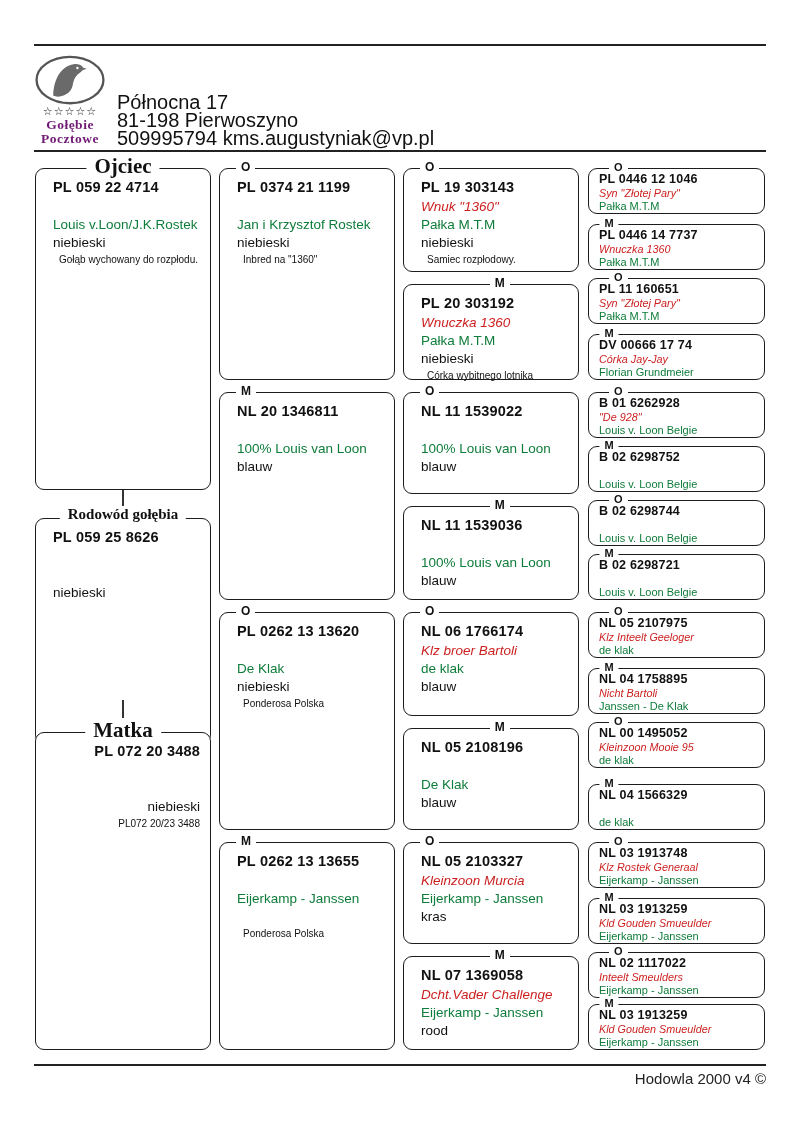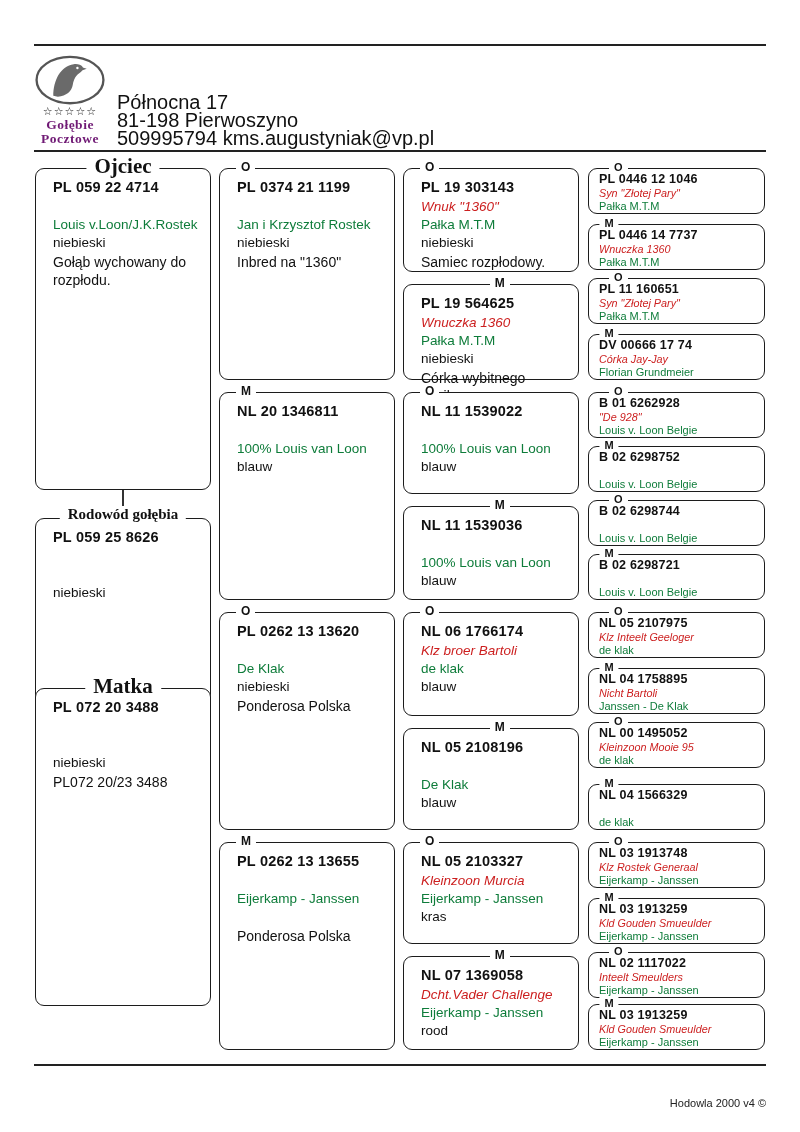--- a/index.html
+++ b/index.html
@@ -26,26 +26,26 @@
   .lab-big{font-size:21px;top:-15px;}
   .lab-mid{font-size:15px;}
   .marker{position:absolute;top:-9px;left:16px;background:#fff;padding:0 5px;
           font-weight:bold;font-size:12px;}
   .marker.c{left:55%;transform:translateX(-50%);}
   .g4 .marker{font-size:11px;top:-8px;left:20px;}
   .ring{font-weight:bold;font-size:14.5px;letter-spacing:.2px;line-height:1.35;}
   .name{font-style:italic;color:var(--accent-red,#cc1f1f);font-size:13.5px;min-height:18px;line-height:1.3;}
   .strain{color:var(--accent-green,#0e7c3a);font-size:13.5px;min-height:18px;line-height:1.3;}
   .colorline{font-size:13.5px;min-height:18px;line-height:1.3;}
-  .note{font-size:14px;line-height:1.3;margin-top:1px;}
+  .note{font-size:10px;line-height:1.3;margin-top:1px;margin-left:6px;}
   .g4 .ring{font-size:12.5px;line-height:1.2;}
   .g4 .name{font-size:10.8px;min-height:13px;line-height:1.2;}
   .g4 .strain{font-size:11px;line-height:1.2;}
   .vconn{position:absolute;width:0;border-left:2px solid #333;}
-  .footer-text{position:absolute;right:34px;top:1097px;font-size:11px;color:#222;}
+  .footer-text{position:absolute;right:34px;top:1070px;font-size:15px;color:#222;}
 </style>
 </head>
 <body>
 
 <div class="page">
 
   <div class="rule" style="left:34px;top:44px;width:732px;"></div>
   <div class="rule" style="left:34px;top:150px;width:732px;"></div>
 
   <div class="logo">
@@ -78,21 +78,21 @@
   <div class="pbox g1" style="top:518px;height:226px;">
     <span class="blabel lab-mid">Rodowód gołębia</span>
     <div class="ring">PL 059 25 8626</div>
     <div class="name"></div>
     <div class="strain"></div>
     <div class="colorline">niebieski</div>
   </div>
 
   <div class="vconn" style="left:122px;top:700px;height:32px;"></div>
 
-  <div class="pbox g1" style="top:688px;height:318px;">
+  <div class="pbox g1" style="top:732px;height:318px;text-align:right;">
     <span class="blabel lab-big">Matka</span>
     <div class="ring">PL 072 20 3488</div>
     <div class="name"></div>
     <div class="strain"></div>
     <div class="colorline">niebieski</div>
     <div class="note">PL072 20/23 3488</div>
   </div>
 
   <div class="pbox g2" style="top:168px;height:212px;">
     <span class="marker">O</span>
@@ -129,21 +129,21 @@
   <div class="pbox g3" style="top:168px;height:104px;">
     <span class="marker">O</span>
     <div class="ring">PL 19 303143</div>
     <div class="name">Wnuk "1360"</div>
     <div class="strain">Pałka M.T.M</div>
     <div class="colorline">niebieski</div>
     <div class="note">Samiec rozpłodowy.</div>
   </div>
   <div class="pbox g3" style="top:284px;height:96px;">
     <span class="marker c">M</span>
-    <div class="ring">PL 19 564625</div>
+    <div class="ring">PL 20 303192</div>
     <div class="name">Wnuczka 1360</div>
     <div class="strain">Pałka M.T.M</div>
     <div class="colorline">niebieski</div>
     <div class="note">Córka wybitnego lotnika</div>
   </div>
   <div class="pbox g3" style="top:392px;height:102px;">
     <span class="marker">O</span>
     <div class="ring">NL 11 1539022</div>
     <div class="name"></div>
     <div class="strain">100% Louis van Loon</div>

